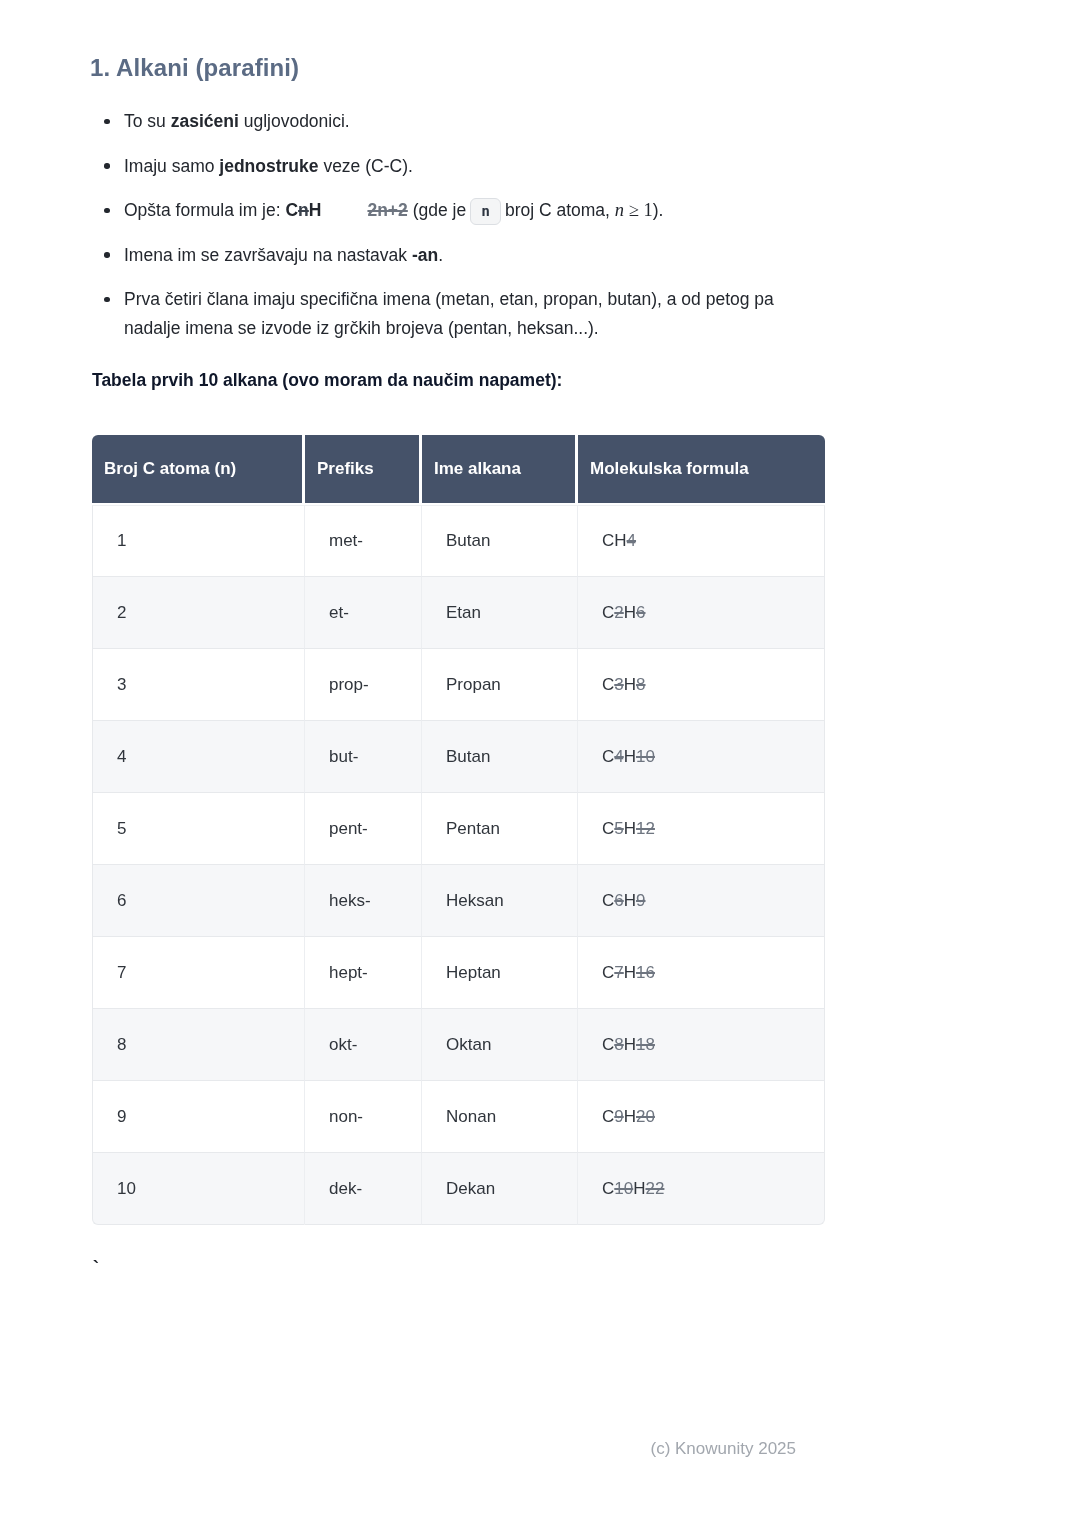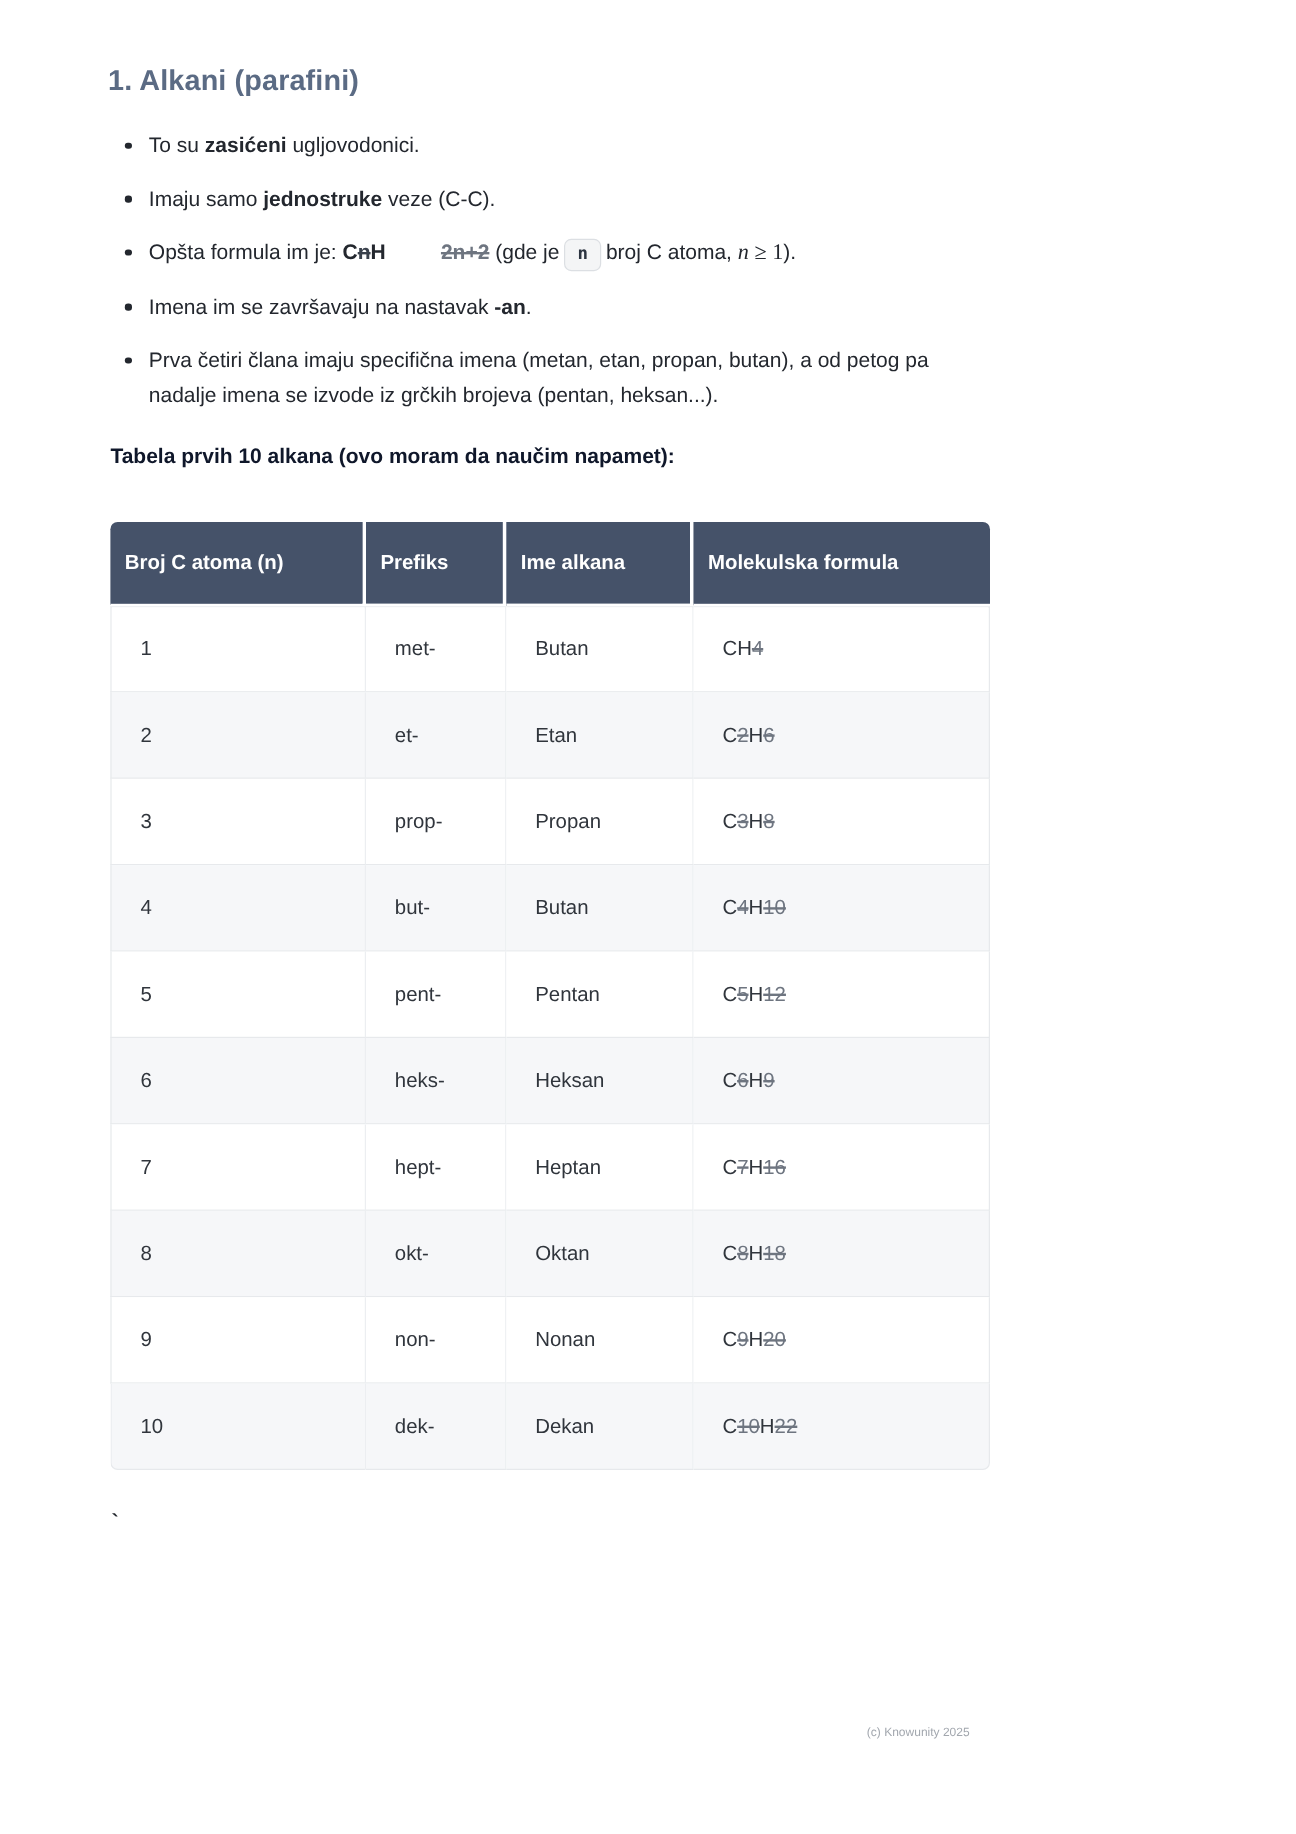--- a/index.html
+++ b/index.html
@@ -175,23 +175,23 @@
     top: 45px;
     width: 6px;
     height: 1433px;
     background: #a9aeb6;
     z-index: 2;
   }
 
   
   .footer {
     position: absolute;
-    right: 64px;
+    right: 76px;
     top: 1439px;
-    font-size: 10px;
+    font-size: 17px;
     color: #a2a7ae;
     z-index: 3;
   }
 </style>
 </head>
 <body>
 
 <div class="page">
 
   <h1 class="heading">1. Alkani (parafini)</h1>

